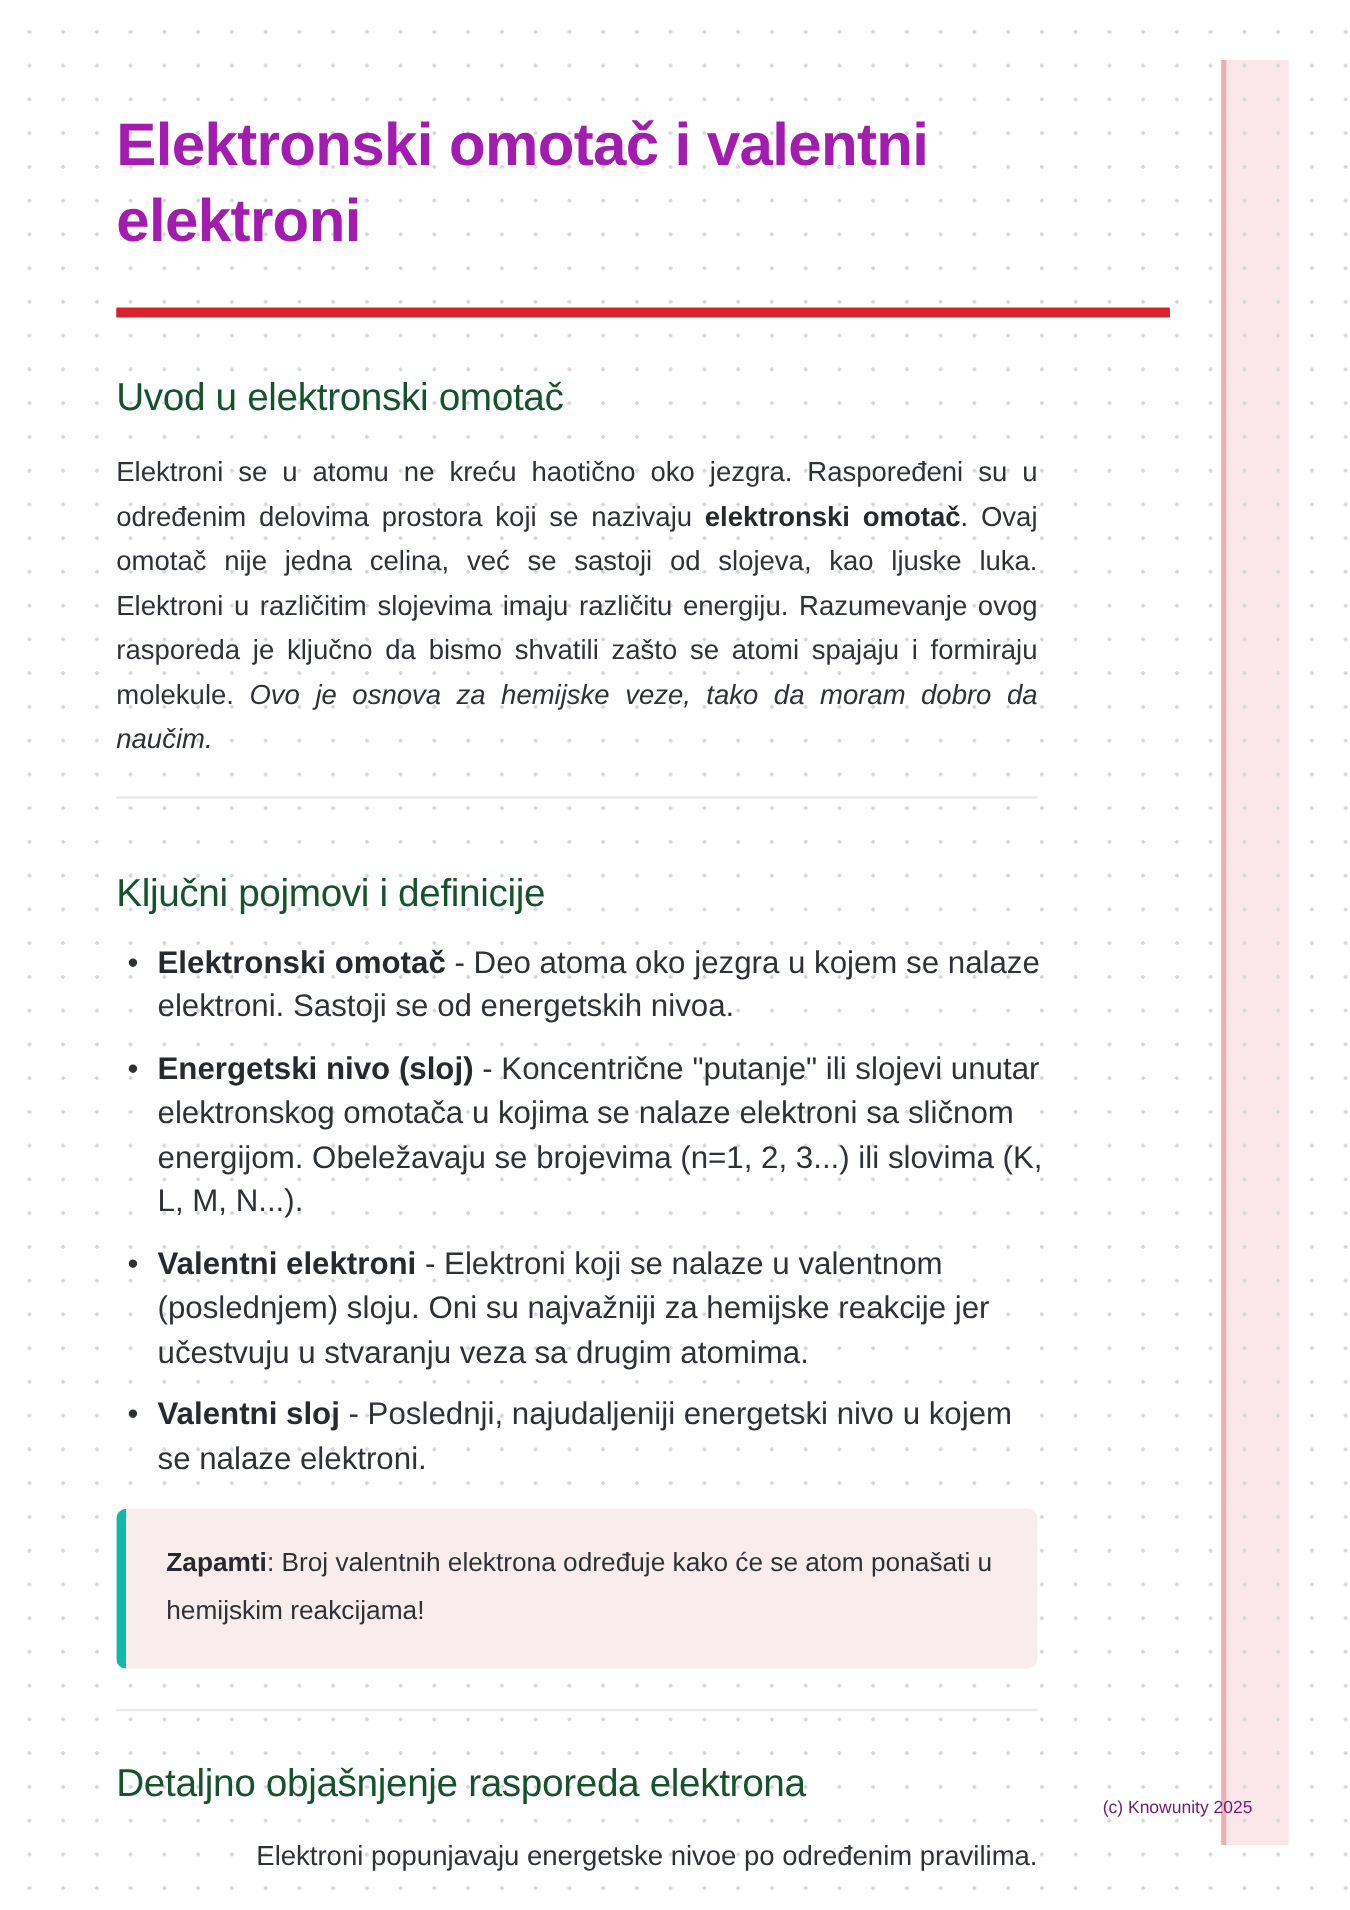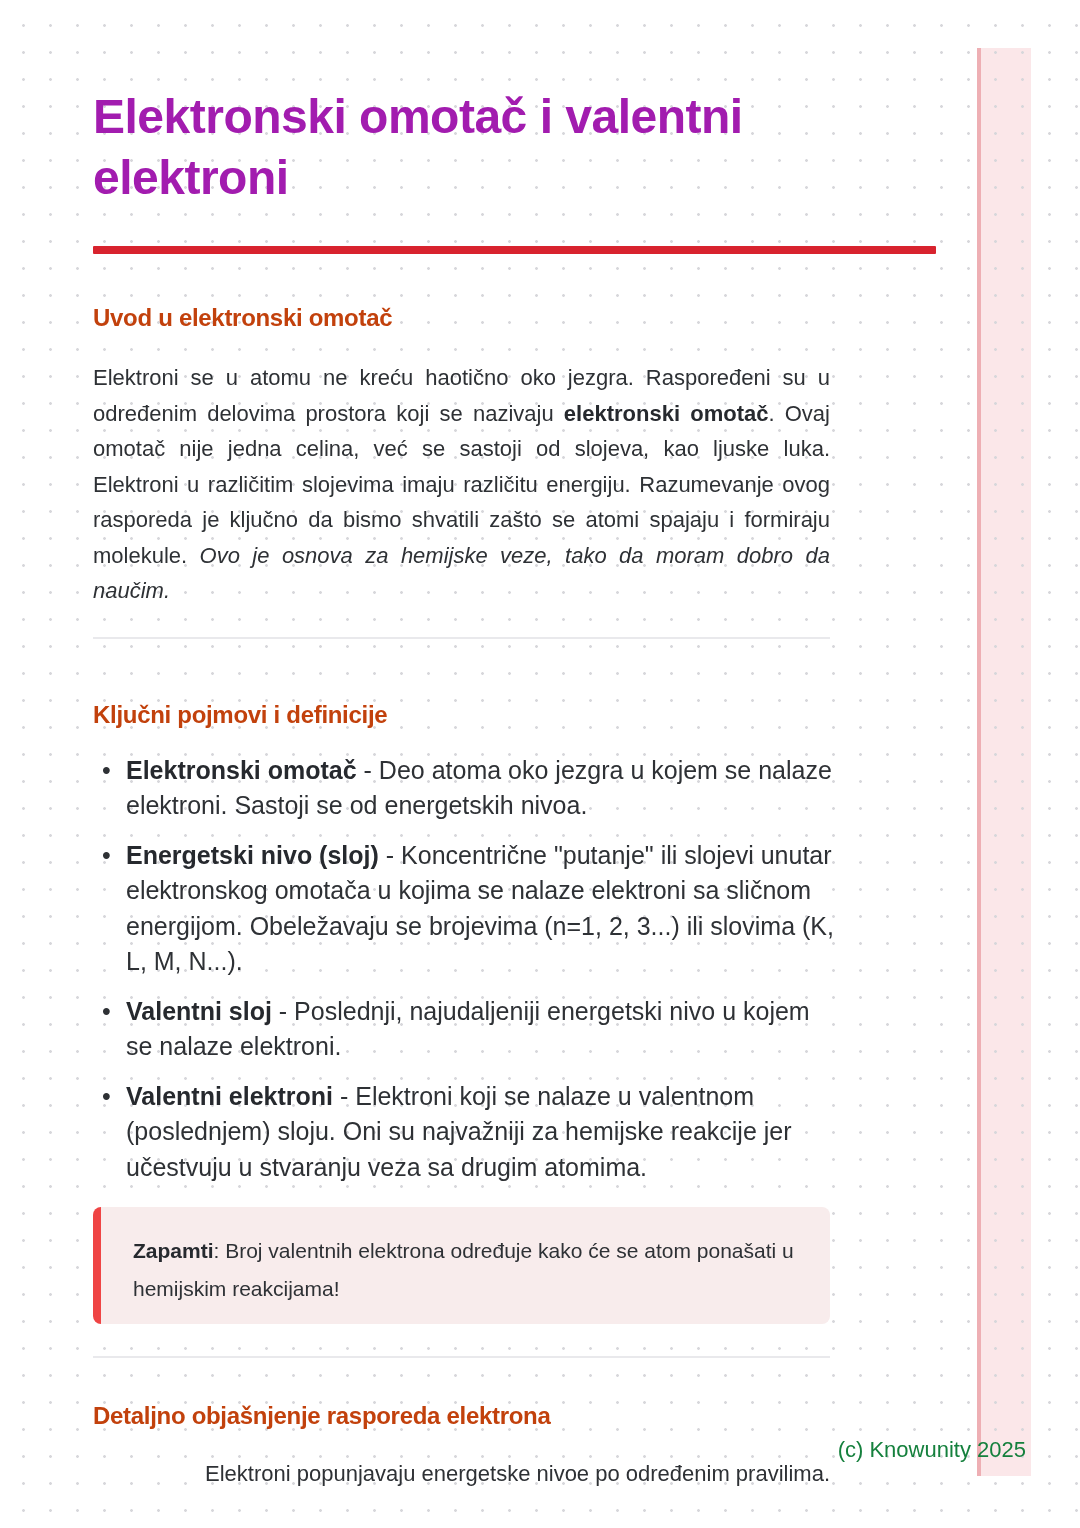--- a/index.html
+++ b/index.html
@@ -38,25 +38,25 @@
     letter-spacing:-0.5px;
     color:#a21caf;
   }
   .title-rule{
     width:843px;height:8px;
     background:#d8232e;
     margin-top:38px;
     border-radius:1px;
   }
   .section-heading{
-    font-size:24px;
+    font-size:31px;
     line-height:36px;
-    font-weight:700;
+    font-weight:400;
     letter-spacing:-0.3px;
-    color:#c2410c;
+    color:#14532d;
     margin:0;
   }
   .heading-intro{margin-top:46px;}
   .heading-terms{margin-top:58px;}
   .heading-detail{margin-top:40px;}
   .body-para{
     width:737px;
     margin:24px 0 0 0;
     font-size:22px;
     line-height:35.5px;
@@ -88,40 +88,40 @@
     position:absolute;
     left:9px;top:0;
     color:#2e3135;
   }
   .terms-list strong{color:#26292e;}
   .callout{
     box-sizing:border-box;
     width:737px;
     margin-top:22px;
     background:#f8ecec;
-    border-left:8px solid #ef4444;
+    border-left:8px solid #14b8a6;
     border-radius:8px;
-    padding:25px 26px 16px 32px;
+    padding:25px 26px 27px 32px;
     font-size:21px;
     line-height:38px;
   }
   .callout strong{color:#26292e;}
   .sub-heading{
     margin:34px 0 0 0;
     font-size:22px;
     line-height:28px;
     font-weight:700;
     color:#a16207;
   }
   .page-footer{
     position:absolute;
     top:1437px;
-    right:54px;
-    font-size:22px;
-    color:#15803d;
+    right:78px;
+    font-size:14px;
+    color:#701a75;
   }
 </style>
 </head>
 <body>
 
 <div class="side-stripe"></div>
 <div class="dot-grid"></div>
 
 <div class="content">
 
@@ -133,22 +133,22 @@
 
   <p class="body-para"><span>Elektroni se u atomu ne kreću haotično oko jezgra. Raspoređeni su u određenim delovima prostora koji se nazivaju </span><strong>elektronski omotač</strong><span>. Ovaj omotač nije jedna celina, već se sastoji od slojeva, kao ljuske luka. Elektroni u različitim slojevima imaju različitu energiju. Razumevanje ovog rasporeda je ključno da bismo shvatili zašto se atomi spajaju i formiraju molekule. </span><em>Ovo je osnova za hemijske veze, tako da moram dobro da naučim.</em></p>
 
   <div class="divider"></div>
 
   <h2 class="section-heading heading-terms">Ključni pojmovi i definicije</h2>
 
   <ul class="terms-list">
     <li><strong>Elektronski omotač</strong><span> - </span><span>Deo atoma oko jezgra u kojem se nalaze elektroni. Sastoji se od energetskih nivoa.</span></li>
     <li><strong>Energetski nivo (sloj)</strong><span> - </span><span>Koncentrične "putanje" ili slojevi unutar elektronskog omotača u kojima se nalaze elektroni sa sličnom energijom. Obeležavaju se brojevima (n=1, 2, 3...) ili slovima (K, L, M, N...).</span></li>
+    <li><strong>Valentni elektroni</strong><span> - </span><span>Elektroni koji se nalaze u valentnom (poslednjem) sloju. Oni su najvažniji za hemijske reakcije jer učestvuju u stvaranju veza sa drugim atomima.</span></li>
     <li><strong>Valentni sloj</strong><span> - </span><span>Poslednji, najudaljeniji energetski nivo u kojem se nalaze elektroni.</span></li>
-    <li><strong>Valentni elektroni</strong><span> - </span><span>Elektroni koji se nalaze u valentnom (poslednjem) sloju. Oni su najvažniji za hemijske reakcije jer učestvuju u stvaranju veza sa drugim atomima.</span></li>
   </ul>
 
   <div class="callout"><strong>Zapamti</strong><span>: Broj valentnih elektrona određuje kako će se atom ponašati u hemijskim reakcijama!</span></div>
 
   <div class="divider divider-2"></div>
 
   <h2 class="section-heading heading-detail">Detaljno objašnjenje rasporeda elektrona</h2>
 
   <p class="body-para single-line">Elektroni popunjavaju energetske nivoe po određenim pravilima.</p>
 

